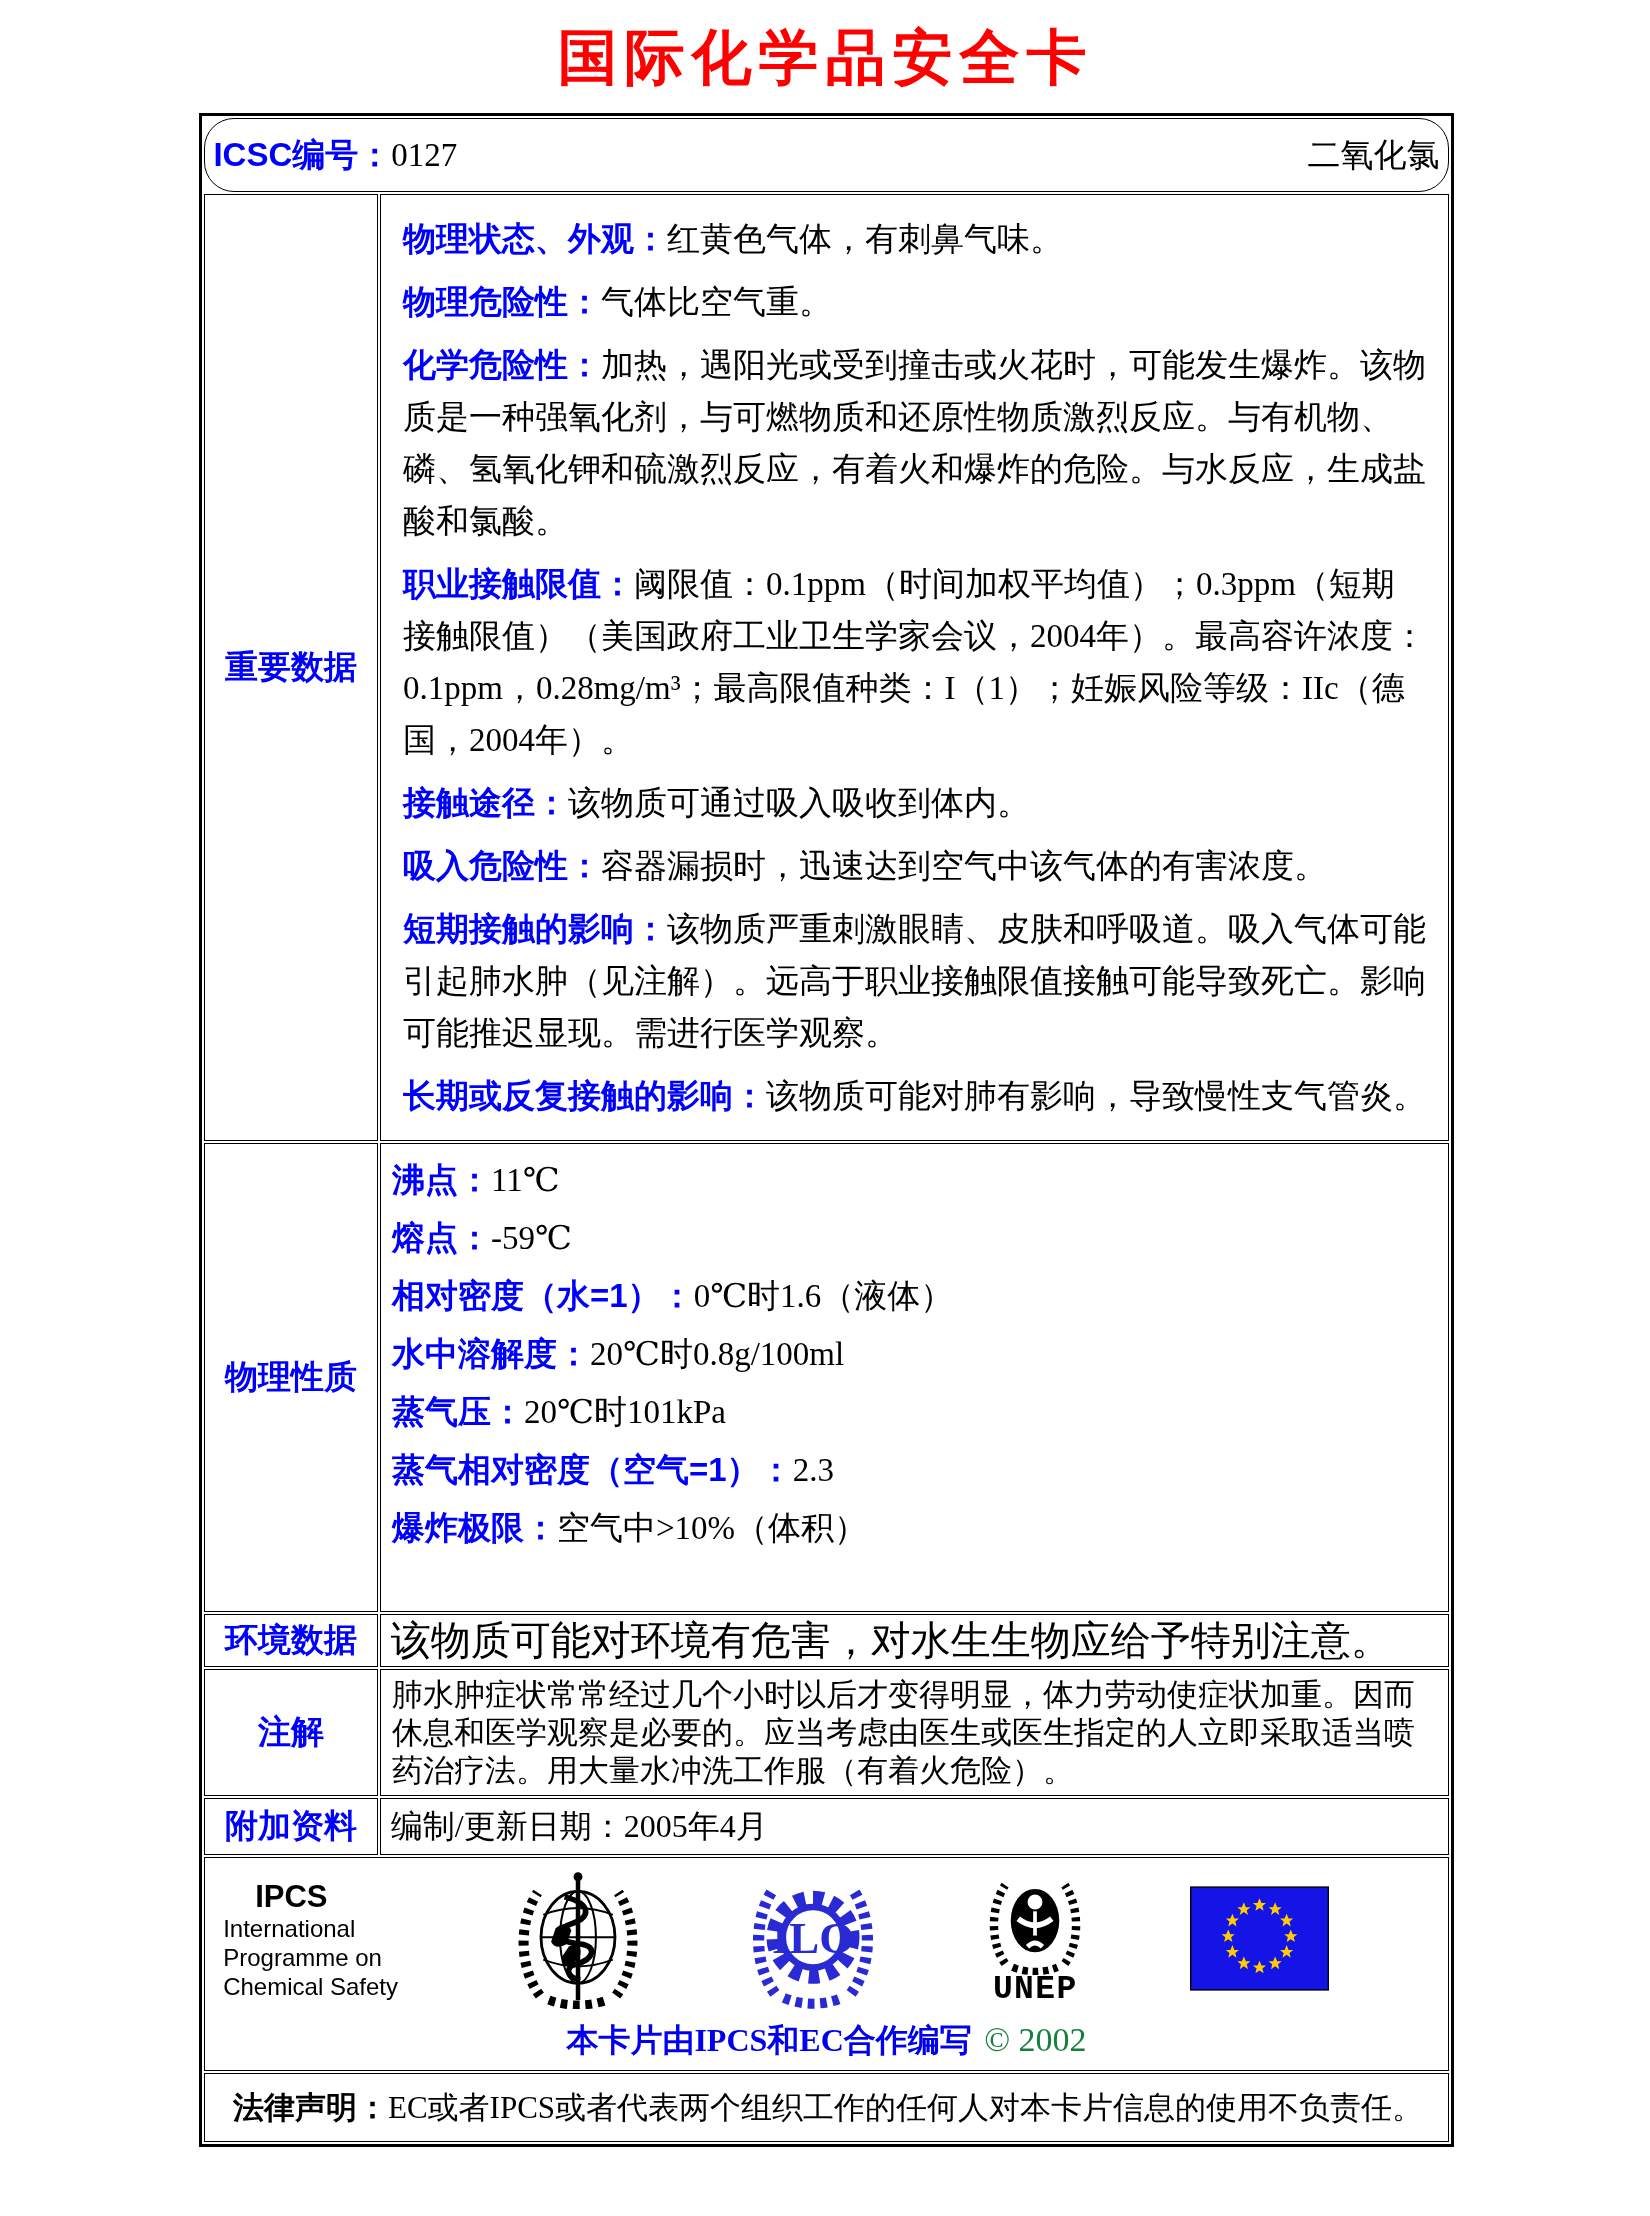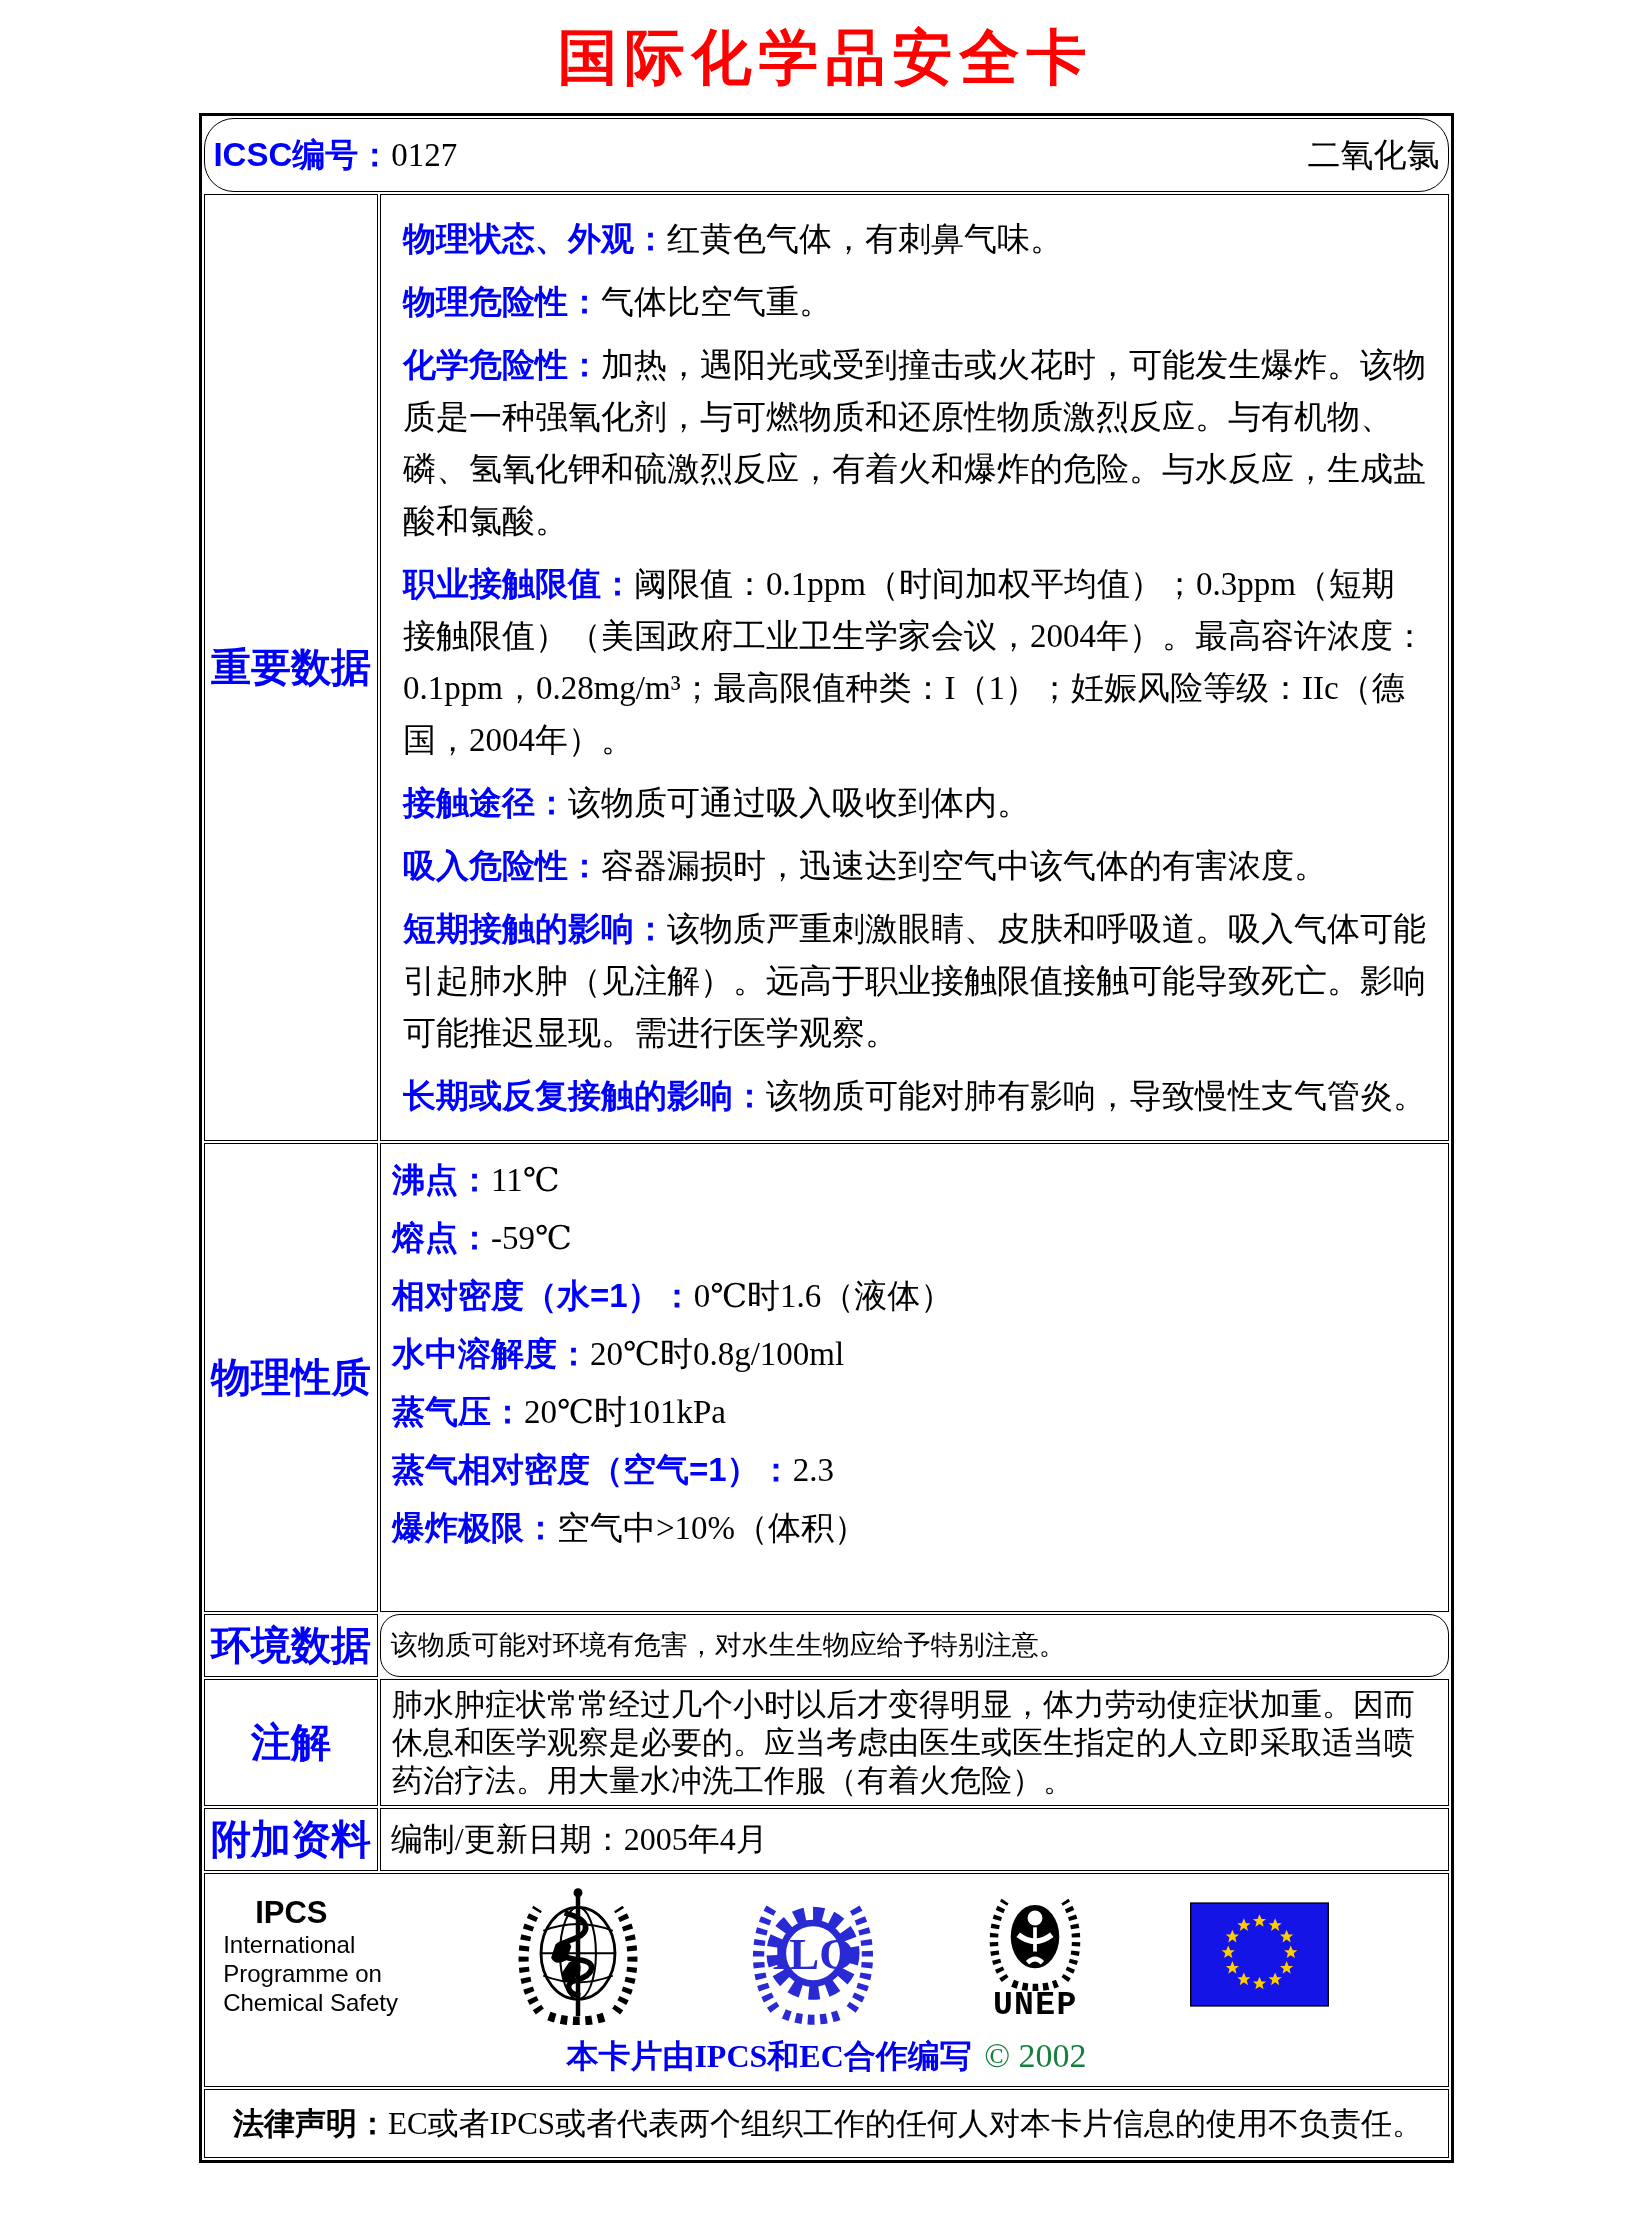--- a/index.html
+++ b/index.html
@@ -3,29 +3,29 @@
 <meta charset="utf-8">
 <style>
   html,body{margin:0;padding:0;background:#fff;}
   body{width:1651px;min-height:2216px;font-family:"Liberation Serif","DejaVu Serif",serif;color:#000;}
   .page-title{margin:18px 0 14px 0;text-align:center;font-family:"Liberation Sans","DejaVu Sans",sans-serif;
     font-weight:bold;font-size:60px;letter-spacing:7px;color:#FF0000;}
   table.card{margin-left:199px;width:1255px;border:3.5px solid #000;border-collapse:separate;border-spacing:2.8px;background:#fff;table-layout:fixed;}
   td{border:1.4px solid #000;padding:2.8px 9.8px;vertical-align:top;background:#fff;}
   col.c-label{width:174px;}
   td.row-label{text-align:center;vertical-align:middle;color:#0000FF;
-    font-family:"Liberation Sans","DejaVu Sans",sans-serif;font-weight:bold;font-size:40px;padding:2.8px 2.8px;}
+    font-family:"Liberation Sans","DejaVu Sans",sans-serif;font-weight:bold;font-size:33px;padding:2.8px 2.8px;}
   td.hdr{height:64px;vertical-align:middle;font-size:33px;padding:4.2px 8.4px;border-radius:30px;}
   .hdr-flex{display:flex;justify-content:space-between;align-items:center;}
   .fld{color:#0000FF;font-family:"Liberation Sans","DejaVu Sans",sans-serif;font-weight:bold;}
   td.content-important{font-size:33px;line-height:52px;padding:7px 11px;}
   td.content-important p{margin:11px;}
   td.content-phys{font-size:33px;line-height:57px;padding:7px 11px 54px 11px;}
   td.content-phys p{margin:0;}
-  td.content-env{font-size:27px;line-height:43px;height:45px;vertical-align:middle;border-radius:20px;}
+  td.content-env{font-size:40px;line-height:43px;height:45px;vertical-align:middle;}
   td.content-notes{font-size:31px;line-height:38px;padding:5.6px 11px;}
   td.content-addl{font-size:32px;line-height:42px;height:49px;vertical-align:middle;}
   td.logos-cell{padding:9.8px 14px 7px 14px;height:187px;vertical-align:top;}
   .logos-strip{display:flex;align-items:flex-start;justify-content:space-between;padding:2.8px 105px 0 4.2px;}
   .ipcs-block{font-family:"Liberation Sans","DejaVu Sans",sans-serif;padding-top:8.4px;width:188px;}
   .ipcs-acronym{font-weight:bold;font-size:31px;line-height:35px;margin-left:32px;}
   .ipcs-line{font-size:24px;line-height:29px;}
   .logo{display:block;}
   .unep-block{text-align:center;}
   .unep-text{font-family:Liberation Mono, monospace;font-weight:bold;font-size:33px;letter-spacing:1.4px;margin-top:-4.2px;}

